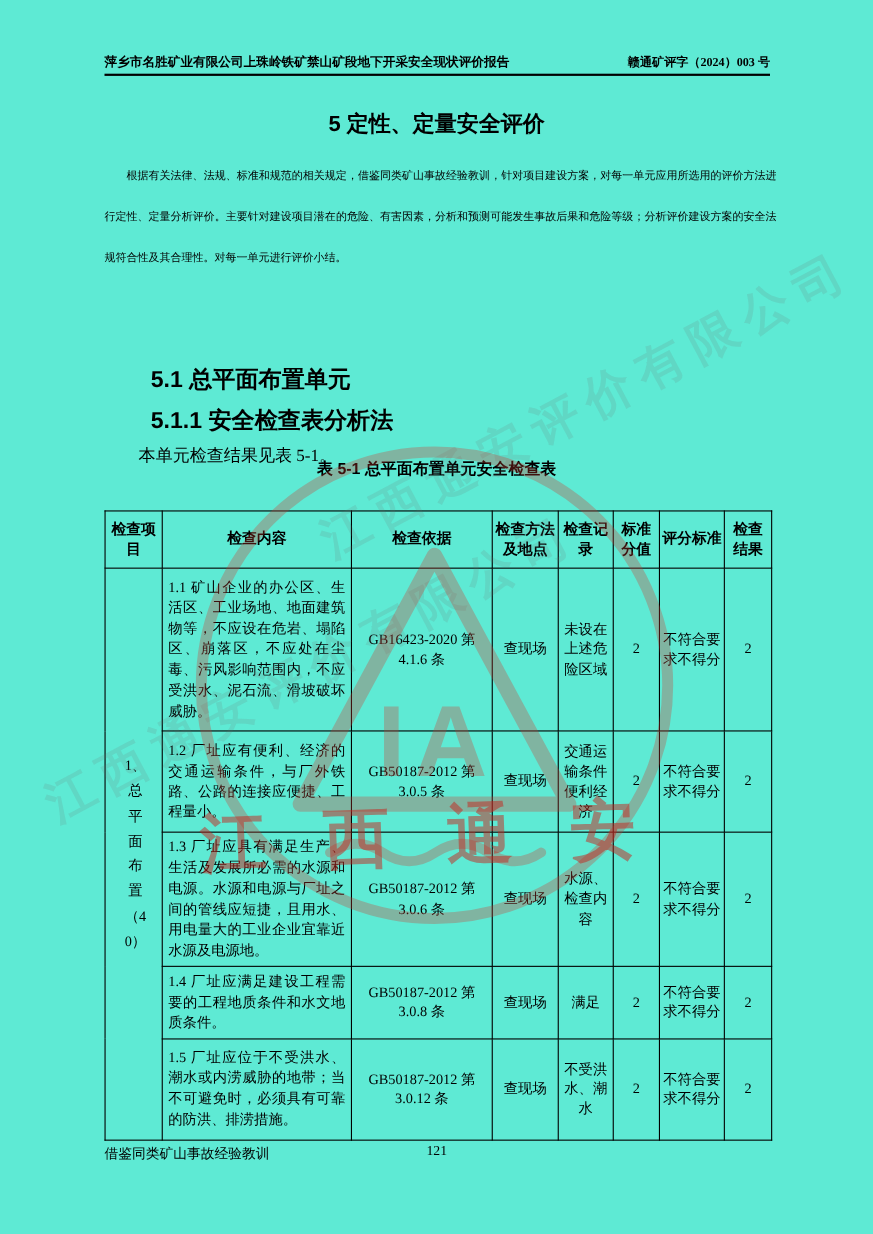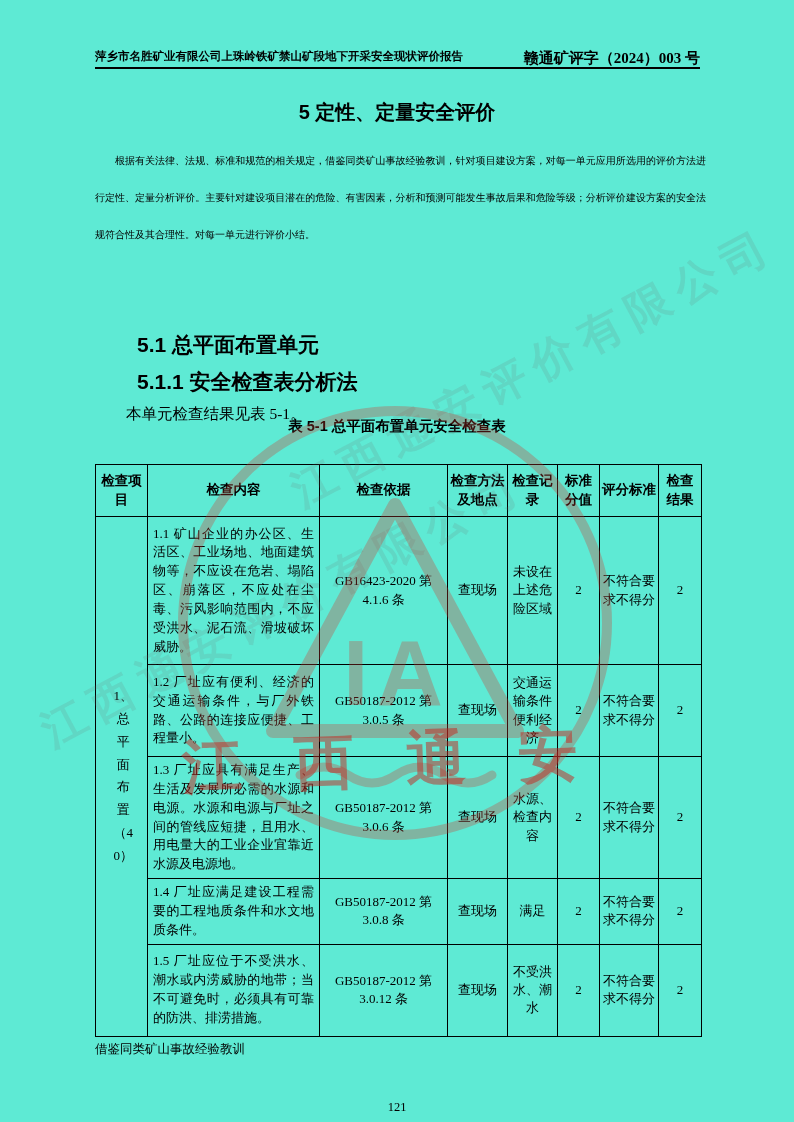--- a/index.html
+++ b/index.html
@@ -2,21 +2,21 @@
 <html><head>
 <meta charset="utf-8">
 <style>
   html,body{margin:0;padding:0;background:#9a9a9a;}
   .page{position:relative;width:794px;height:1122px;margin:0 auto;background:#5eead4;
         font-family:"Liberation Serif","DejaVu Serif",serif;color:#000;overflow:hidden;}
   .abs{position:absolute;}
 
   
   #hdr-left{left:95px;top:49px;font-size:11.5px;font-weight:bold;}
-  #hdr-right{right:94px;top:49px;font-size:15px;font-weight:bold;}
+  #hdr-right{right:94px;top:49px;font-size:11px;font-weight:bold;}
   #hdr-rule{left:95px;right:94px;top:67px;height:0;border-top:2.2px solid #000;}
 
   
   #title{left:0;right:0;top:99px;text-align:center;font-size:20px;font-weight:bold;
          font-family:"Liberation Sans",sans-serif;}
   #para{left:95px;width:611px;top:142px;font-size:10px;line-height:37px;
         text-align:justify;text-indent:2em;}
   .h2{left:95px;font-size:21px;font-weight:bold;padding-left:2em;
       font-family:"Liberation Sans",sans-serif;}
   #h51{top:331px;}
@@ -30,21 +30,21 @@
             table-layout:fixed;font-size:13px;background:transparent;}
   #chk th,#chk td{border:1.4px solid #000;padding:2px 3px;vertical-align:middle;overflow:hidden;}
   #chk th{font-weight:bold;text-align:center;font-size:13.5px;line-height:1.35;padding:4px 1px;}
   #chk td.center{text-align:center;line-height:1.4;}
   #chk td.content{text-align:justify;line-height:1.45;padding:4px 5px;}
   #chk td.group-cell{text-align:right;}
   #chk td.group-cell div{width:1.25em;margin:0 auto;word-break:break-all;line-height:1.75;}
 
   
   #ftr-company{left:95px;top:1041px;font-size:12.5px;}
-  #ftr-page{left:0;right:0;top:1100px;text-align:center;font-size:12.5px;}
+  #ftr-page{left:0;right:0;top:1039px;text-align:center;font-size:12.5px;}
 
   
   .wm{pointer-events:none;}
   .wm-diag{position:absolute;white-space:nowrap;font-size:44px;font-weight:bold;
            color:rgba(105,105,105,0.15);letter-spacing:10px;transform-origin:left center;
            font-family:"Liberation Sans",sans-serif;z-index:6;}
   #diag1{left:295px;top:465px;transform:rotate(-28deg);}
   #diag2{left:45px;top:705px;transform:rotate(-28deg);}
   #seal{position:absolute;left:165px;top:393px;z-index:7;opacity:.3;}
   #redcn{position:absolute;left:182px;top:720px;font-size:60px;font-weight:bold;

